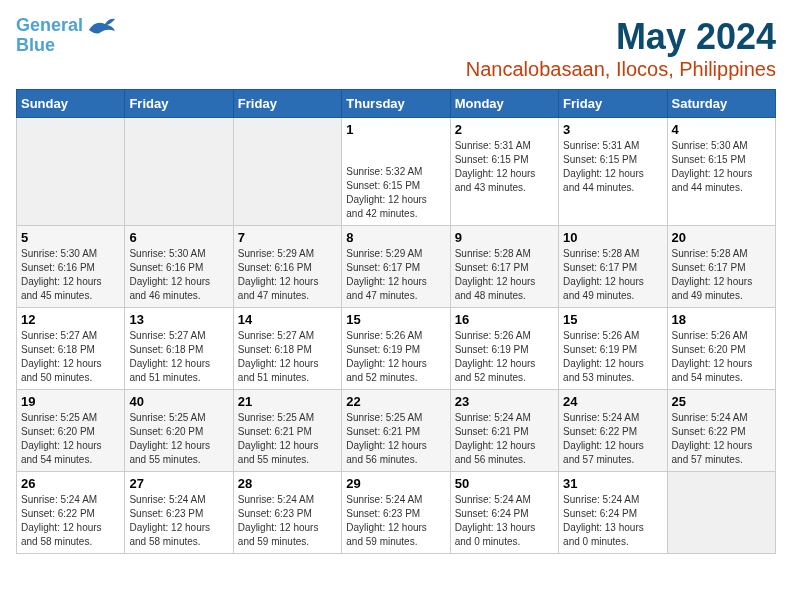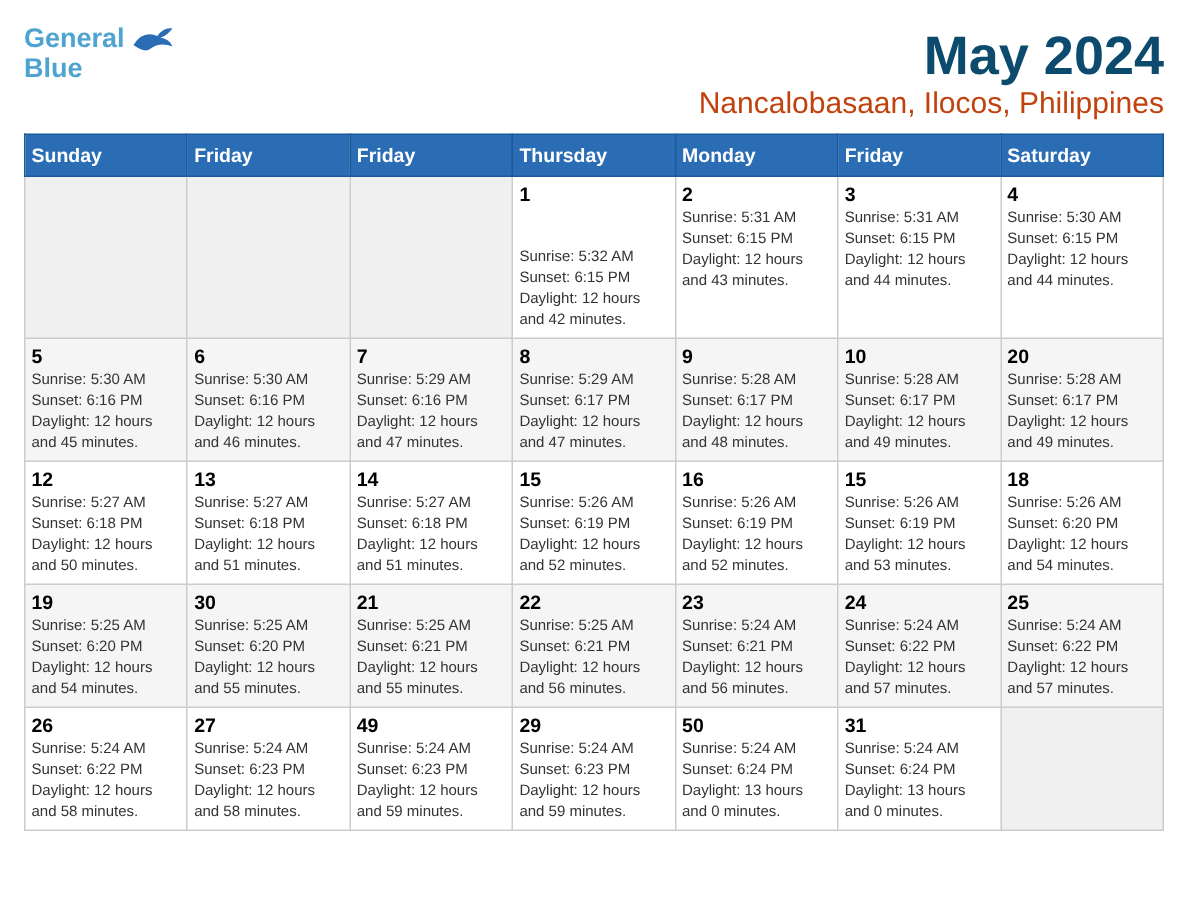--- a/index.html
+++ b/index.html
@@ -253,21 +253,21 @@
       </tr>
       <tr>
         <td>
           <div class="day-number">19</div>
           <div class="day-info" style="white-space: pre-line;">Sunrise: 5:25 AM
 Sunset: 6:20 PM
 Daylight: 12 hours
 and 54 minutes.</div>
         </td>
         <td>
-          <div class="day-number">30</div>
+          <div class="day-number">40</div>
           <div class="day-info" style="white-space: pre-line;">Sunrise: 5:25 AM
 Sunset: 6:20 PM
 Daylight: 12 hours
 and 55 minutes.</div>
         </td>
         <td>
           <div class="day-number">21</div>
           <div class="day-info" style="white-space: pre-line;">Sunrise: 5:25 AM
 Sunset: 6:21 PM
 Daylight: 12 hours
@@ -311,21 +311,21 @@
 and 58 minutes.</div>
         </td>
         <td>
           <div class="day-number">27</div>
           <div class="day-info" style="white-space: pre-line;">Sunrise: 5:24 AM
 Sunset: 6:23 PM
 Daylight: 12 hours
 and 58 minutes.</div>
         </td>
         <td>
-          <div class="day-number">49</div>
+          <div class="day-number">28</div>
           <div class="day-info" style="white-space: pre-line;">Sunrise: 5:24 AM
 Sunset: 6:23 PM
 Daylight: 12 hours
 and 59 minutes.</div>
         </td>
         <td>
           <div class="day-number">29</div>
           <div class="day-info" style="white-space: pre-line;">Sunrise: 5:24 AM
 Sunset: 6:23 PM
 Daylight: 12 hours

